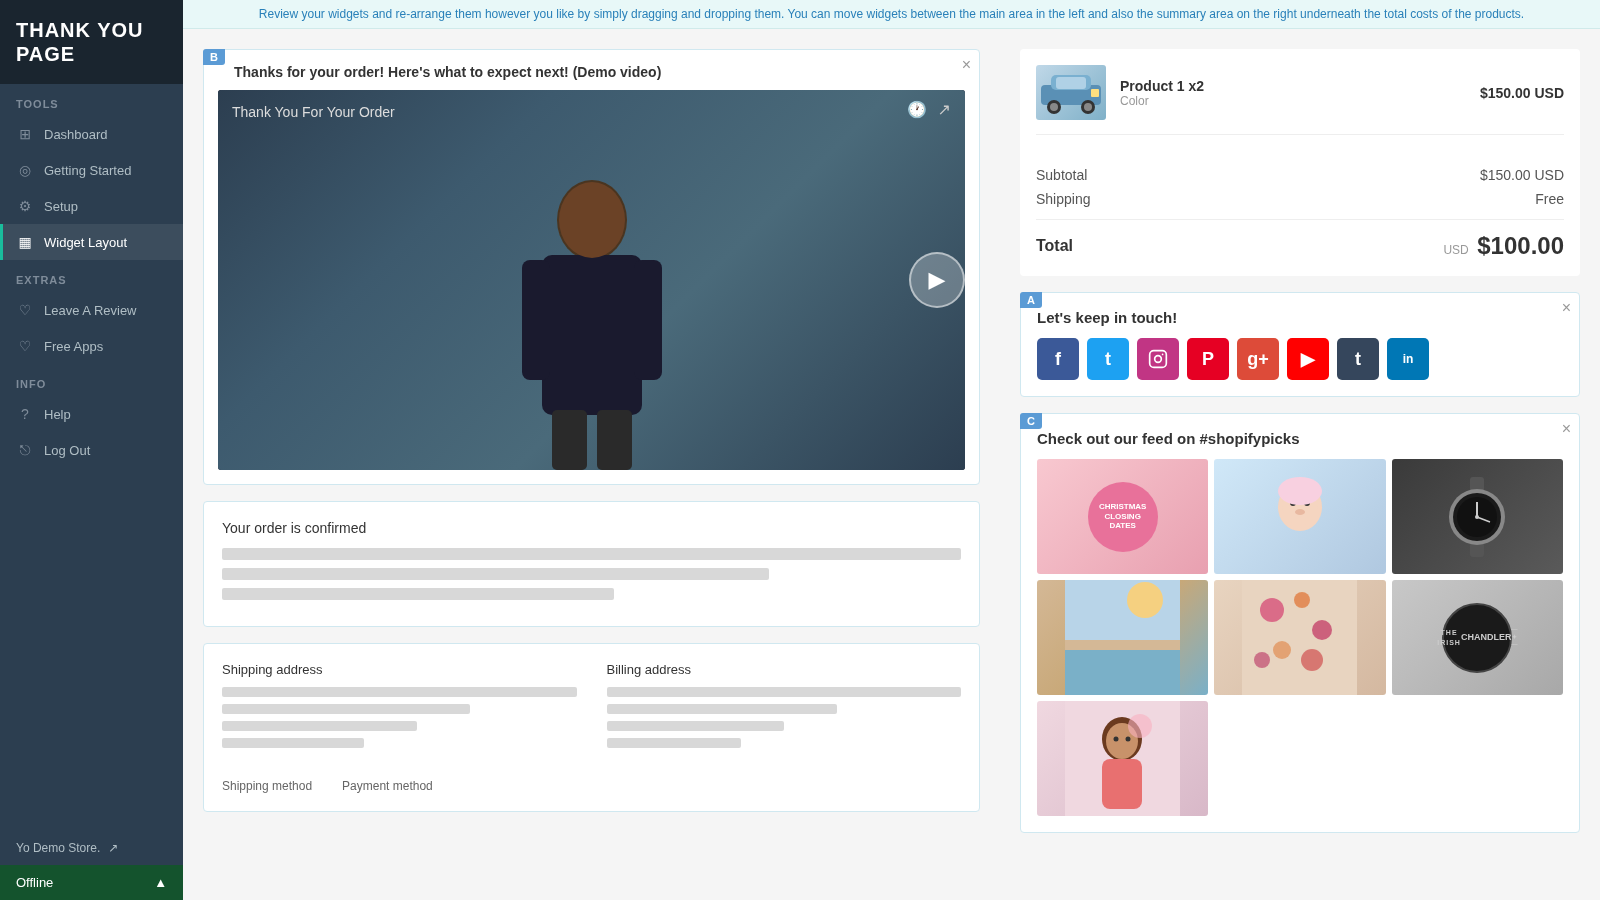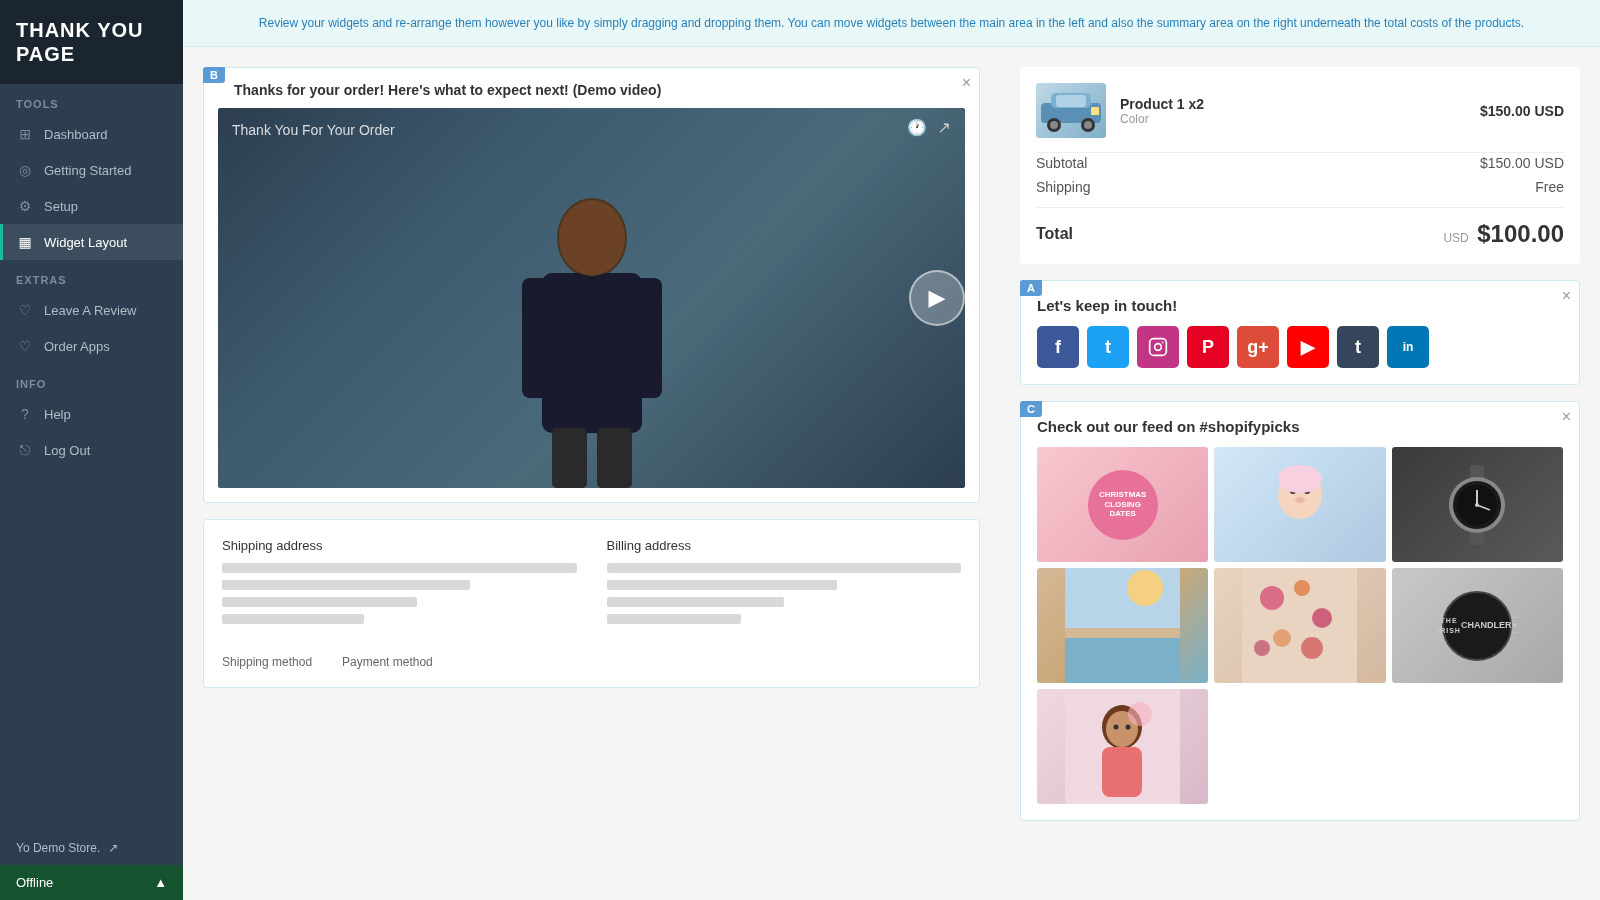--- a/index.html
+++ b/index.html
@@ -93,21 +93,21 @@
 
     
     .main {
       flex: 1;
       display: flex;
       flex-direction: column;
       overflow: hidden;
     }
     .top-bar {
       background: #e8f8f8;
-      padding: 16px 20px;
+      padding: 7px 20px;
       font-size: 12px;
       color: #2980b9;
       text-align: center;
       border-bottom: 1px solid #d0eaea;
     }
     .content-area {
       flex: 1;
       display: flex;
       overflow: hidden;
     }
@@ -264,21 +264,21 @@
       border-radius: 4px;
       padding: 16px;
       margin-bottom: 16px;
     }
     .product-row {
       display: flex;
       align-items: center;
       gap: 14px;
       padding-bottom: 14px;
       border-bottom: 1px solid #eee;
-      margin-bottom: 2px;
+      margin-bottom: 32px;
     }
     .product-img {
       width: 70px;
       height: 55px;
       background: linear-gradient(135deg, #c0d8e8 0%, #7fb0c8 100%);
       border-radius: 3px;
       display: flex;
       align-items: center;
       justify-content: center;
       overflow: hidden;
@@ -444,21 +444,21 @@
   </div>
 
   <div>
     <div class="sidebar-section-label">Extras</div>
     <div class="sidebar-item">
       <span class="sidebar-icon">♡</span>
       <span>Leave A Review</span>
     </div>
     <div class="sidebar-item">
       <span class="sidebar-icon">♡</span>
-      <span>Order Apps</span>
+      <span>Free Apps</span>
     </div>
   </div>
 
   <div>
     <div class="sidebar-section-label">Info</div>
     <div class="sidebar-item">
       <span class="sidebar-icon">?</span>
       <span>Help</span>
     </div>
     <div class="sidebar-item">
@@ -508,20 +508,28 @@
                 <rect x="60" y="240" width="35" height="60" rx="5" fill="#2a2a2a"></rect>
                 <rect x="105" y="240" width="35" height="60" rx="5" fill="#2a2a2a"></rect>
                 <ellipse cx="100" cy="50" rx="33" ry="38" fill="#6b4226"></ellipse>
               </svg>
               <div class="play-btn">▶</div>
             </div>
           </div>
         </div>
       </div>
 
+      <div class="widget-box">
+        <div class="order-widget">
+          <div class="order-confirmed-title">Your order is confirmed</div>
+          <div class="order-line" style="width:100%"></div>
+          <div class="order-line" style="width:74%"></div>
+          <div class="order-line" style="width:53%"></div>
+        </div>
+      </div>
 
       <div class="widget-box">
         <div class="address-widget">
           <div class="address-cols">
             <div class="address-col">
               <div class="address-heading">Shipping address</div>
               <div class="addr-line" style="width:100%"></div>
               <div class="addr-line" style="width:70%"></div>
               <div class="addr-line" style="width:55%"></div>
               <div class="addr-line" style="width:40%"></div>

